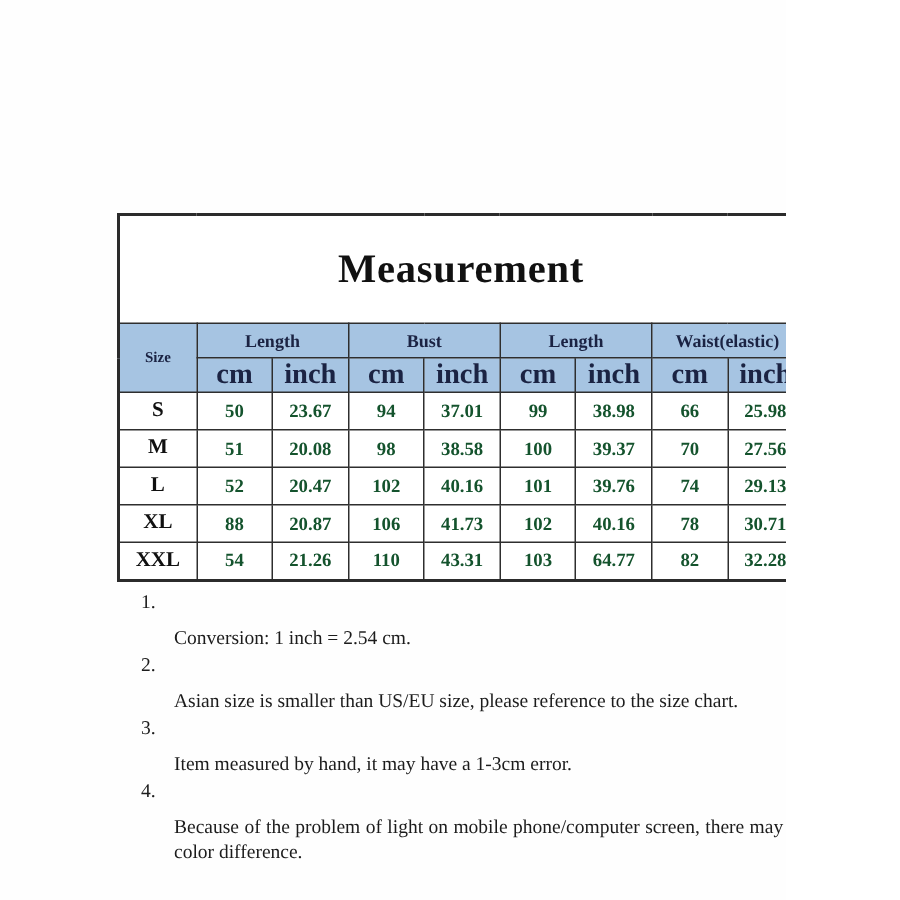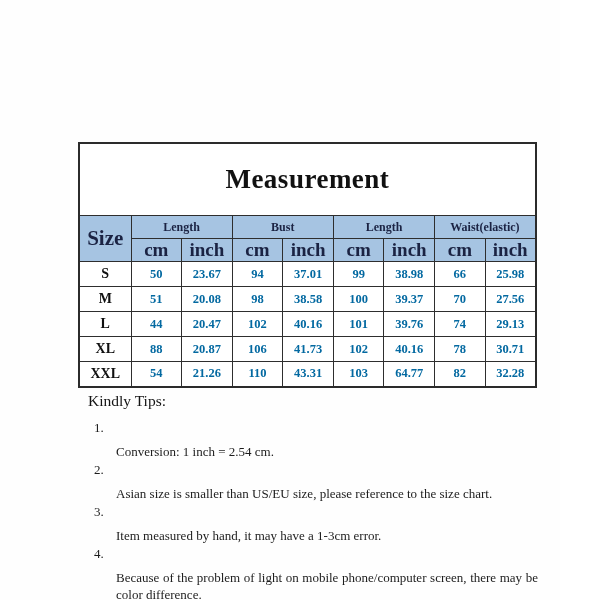--- a/index.html
+++ b/index.html
@@ -8,21 +8,20 @@
     background: #ffffff;
   }
   .sheet {
     position: relative;
     width: 524px;
     height: 600px;
     background: #fefefe;
     font-family: "Liberation Serif", serif;
     color: #1a1a1a;
     overflow: hidden;
-    padding-left: 36px;
   }
   table.size-chart {
     position: absolute;
     left: 78px;
     top: 142px;
     width: 457px;
     height: 243px;
     border-collapse: collapse;
     table-layout: fixed;
     border: 2px solid #2b2b2b;
@@ -42,27 +41,27 @@
     color: #111111;
   }
   th.blue {
     background: #a6c4e2;
     color: #1b2343;
     font-weight: bold;
     font-size: 12px;
   }
   tr.group-row th { height: 22px; }
   tr.unit-row th { height: 20px; font-size: 19px; }
-  th.size-head { font-size: 21px; }
+  th.size-head { font-size: 10px; }
   tr.data-row { height: 25px; }
   tr.data-row td {
     background: #ffffff;
     font-weight: bold;
     font-size: 12.5px;
-    color: #0369a1;
+    color: #14532d;
   }
   tr.data-row td.size-col {
     font-size: 14px;
     color: #101010;
   }
   .tips {
     position: absolute;
     left: 88px;
     top: 392px;
     width: 450px;
@@ -146,21 +145,21 @@
         <td>20.08</td>
         <td>98</td>
         <td>38.58</td>
         <td>100</td>
         <td>39.37</td>
         <td>70</td>
         <td>27.56</td>
       </tr>
       <tr class="data-row">
         <td class="size-col">L</td>
-        <td>44</td>
+        <td>52</td>
         <td>20.47</td>
         <td>102</td>
         <td>40.16</td>
         <td>101</td>
         <td>39.76</td>
         <td>74</td>
         <td>29.13</td>
       </tr>
       <tr class="data-row">
         <td class="size-col">XL</td>
@@ -181,21 +180,20 @@
         <td>43.31</td>
         <td>103</td>
         <td>64.77</td>
         <td>82</td>
         <td>32.28</td>
       </tr>
     </tbody>
   </table>
 
   <div class="tips">
-    <div class="tips-heading">Kindly Tips:</div>
     <div class="tip-item">
       <span class="tip-num">1.</span>
       <span class="tip-text">Conversion: 1 inch = 2.54 cm.</span>
     </div>
     <div class="tip-item">
       <span class="tip-num">2.</span>
       <span class="tip-text">Asian size is smaller than US/EU size, please reference to the size chart.</span>
     </div>
     <div class="tip-item">
       <span class="tip-num">3.</span>

